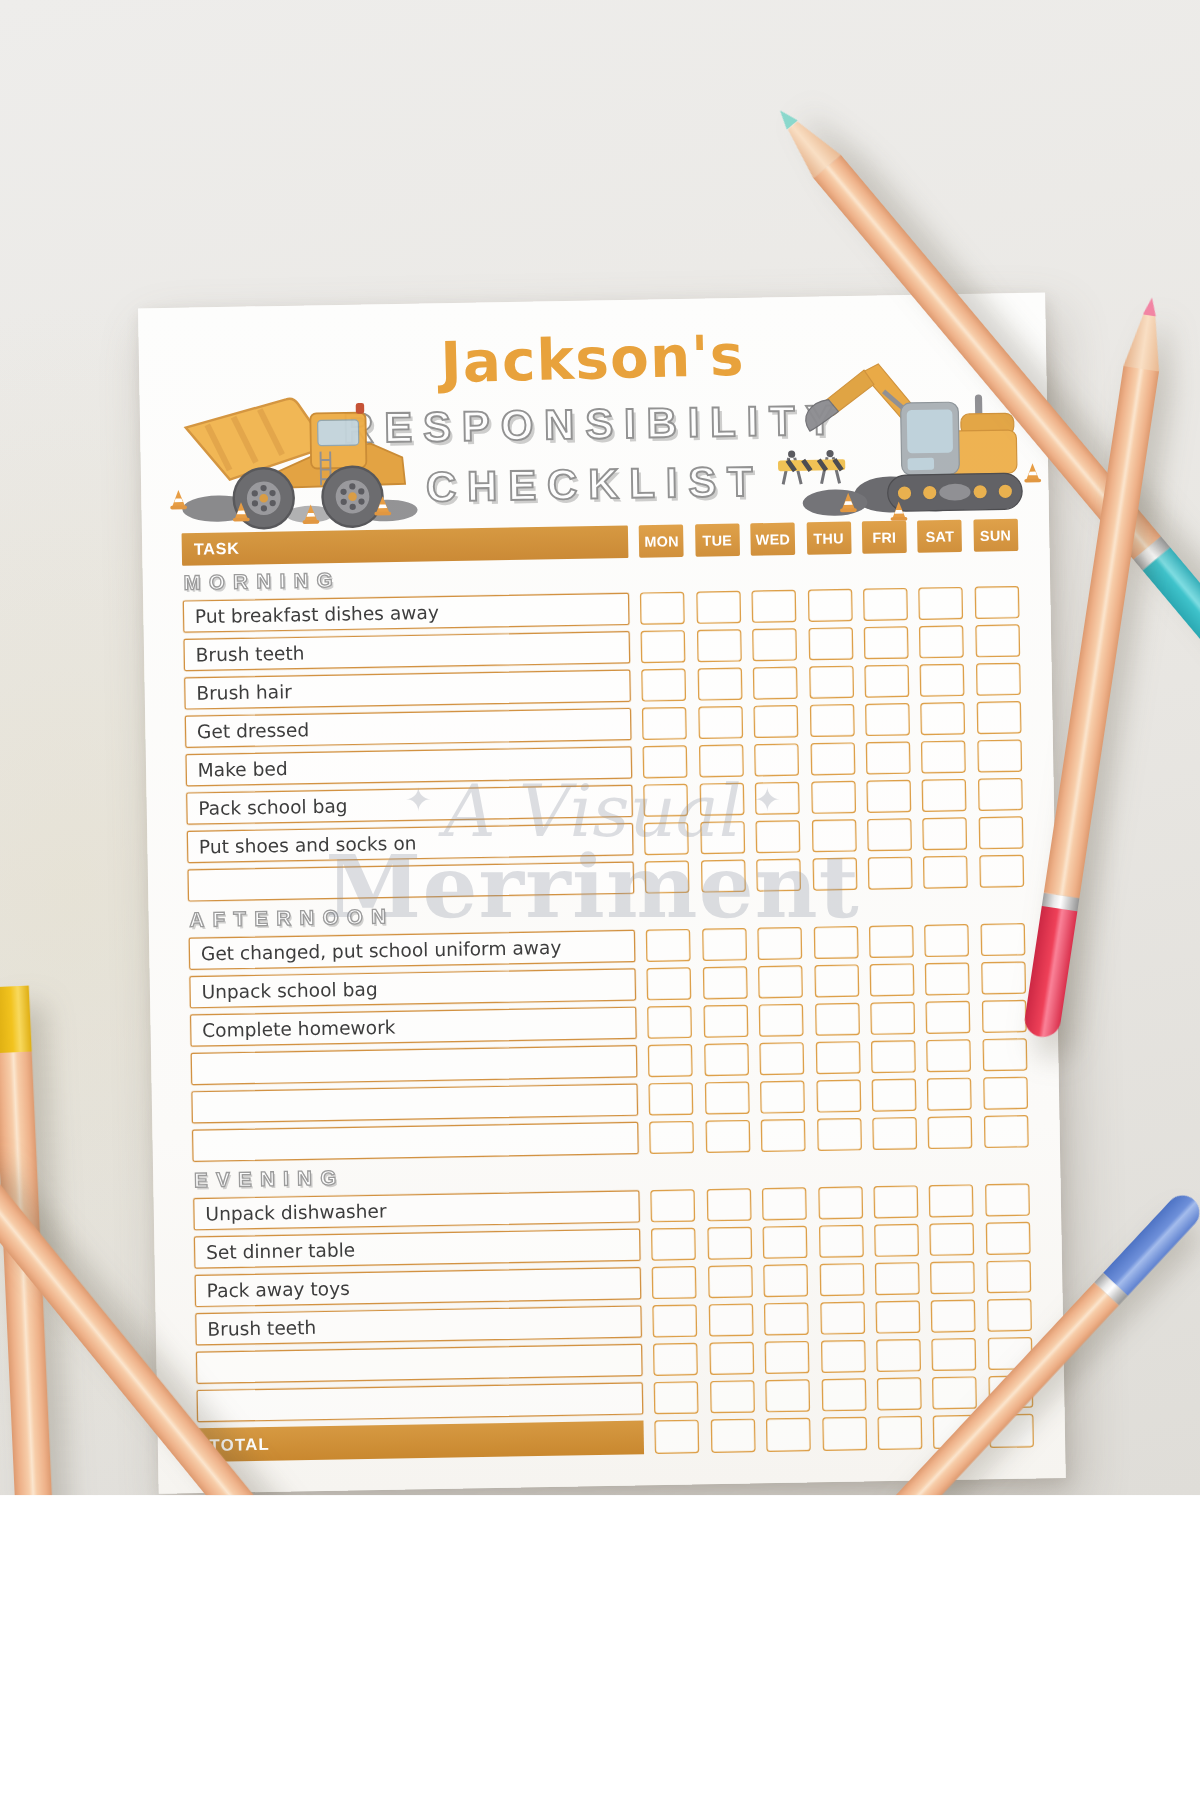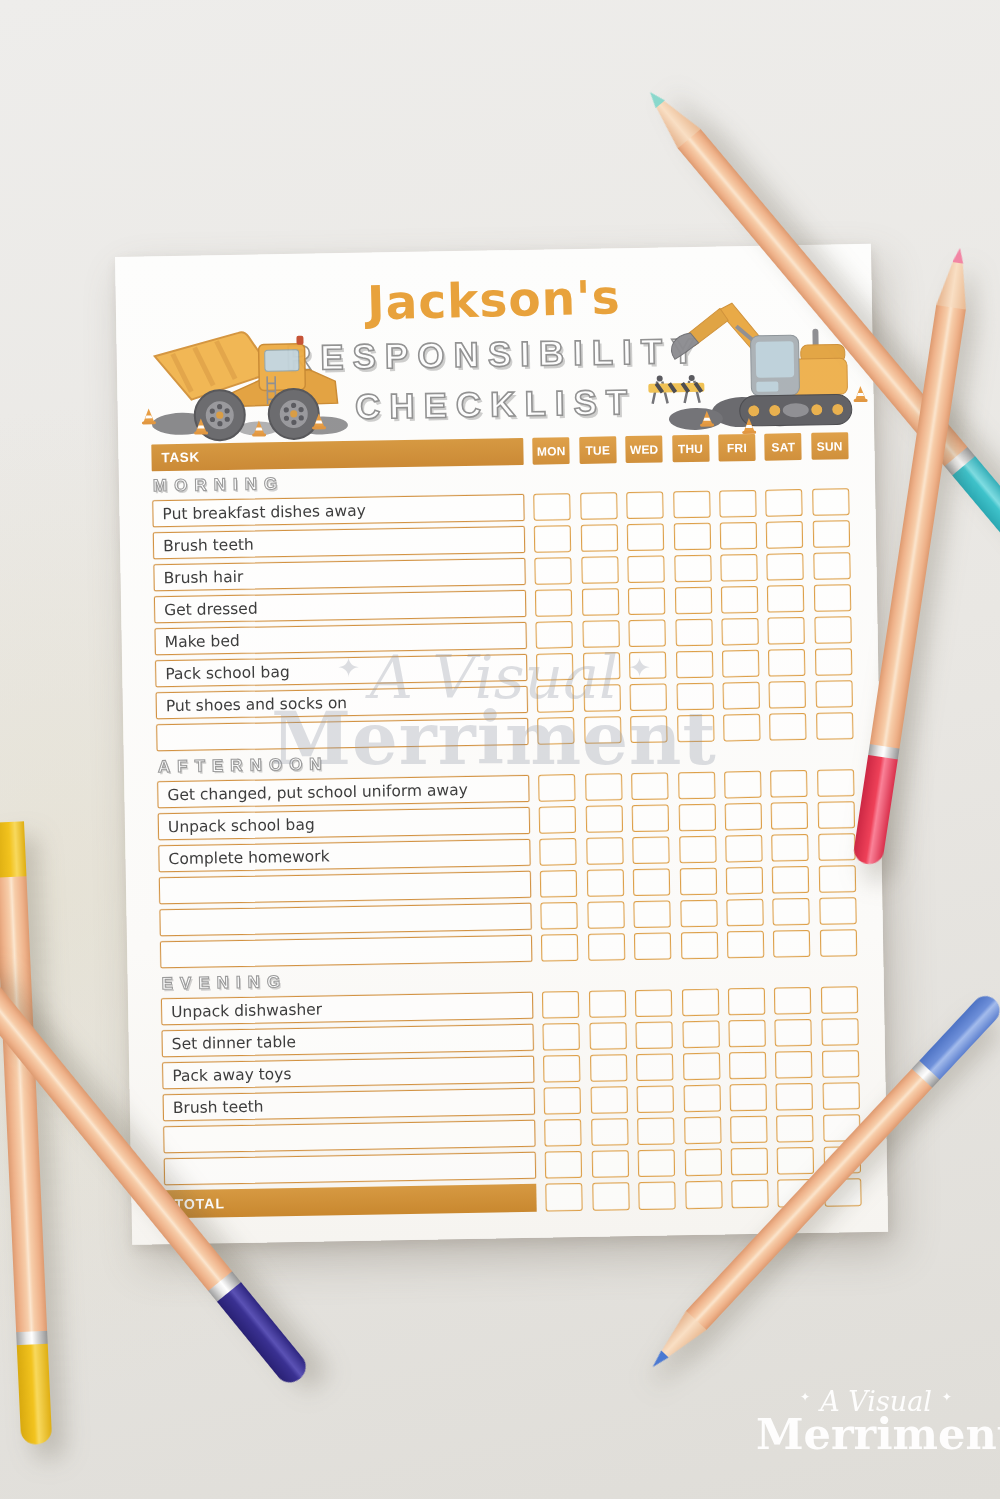--- a/index.html
+++ b/index.html
@@ -1,17 +1,17 @@
 <!DOCTYPE html>
 <html style="--title-orange: #e8a23c; --accent-orange: #d2913d; --box-border: #dda04a; --outline-gray: #929292; --task-text: #3d3d3d; --pencil-wood: #eeb189; --pencil-wood-light: #f7cda9; --pencil-wood-dark: #dd9a70; --tip-mint: #8ad8cc; --cap-teal: #3fc3cb; --tip-pink: #f285a4; --cap-red: #ee4058; --cap-blue: #6e90da; --tip-blue: #4b79d2; --cap-yellow: #f2c31e; --cap-navy: #3a3192; --band-silver: #d7d7d7;"><head>
 <meta charset="utf-8">
 <style>
   html,body{margin:0;padding:0;}
   body{font-family:"Liberation Sans",sans-serif;}
-  .scene{position:relative;width:1000px;height:1499px;overflow:hidden;
+  .scene{position:relative;width:1000px;height:1246px;overflow:hidden;
     background:
       radial-gradient(620px 820px at 6% 60%, rgba(227,221,199,0.45), rgba(227,221,199,0) 60%),
       linear-gradient(168deg,#eeedeb 0%,#e9e7e3 48%,#dfddd8 100%);}
 
   
   .paper{position:absolute;left:115px;top:257px;width:756px;height:988px;
     background:linear-gradient(180deg,#fdfdfc 0%,#fbfaf8 70%,#f6f4f0 100%);
     transform:rotate(-1deg);transform-origin:top left;z-index:2;
     box-shadow:10px 20px 42px rgba(110,100,85,.30),2px 5px 12px rgba(110,100,85,.16);}
 

